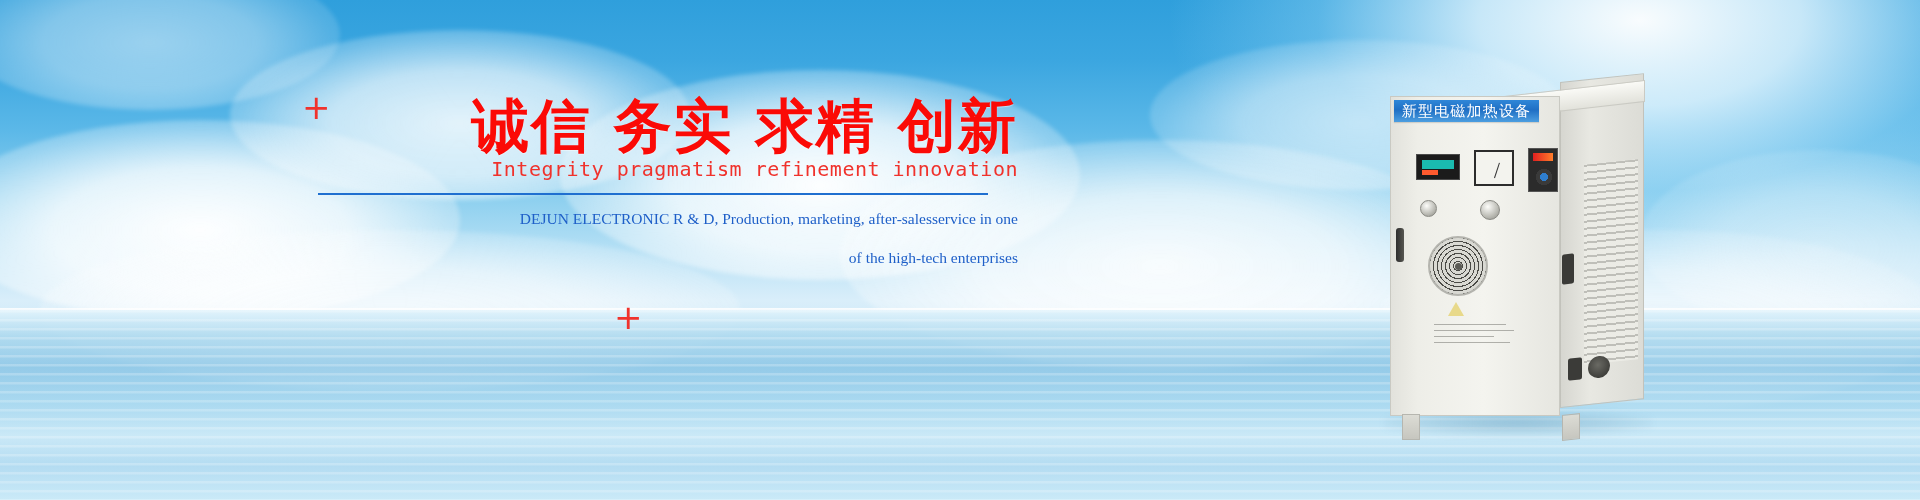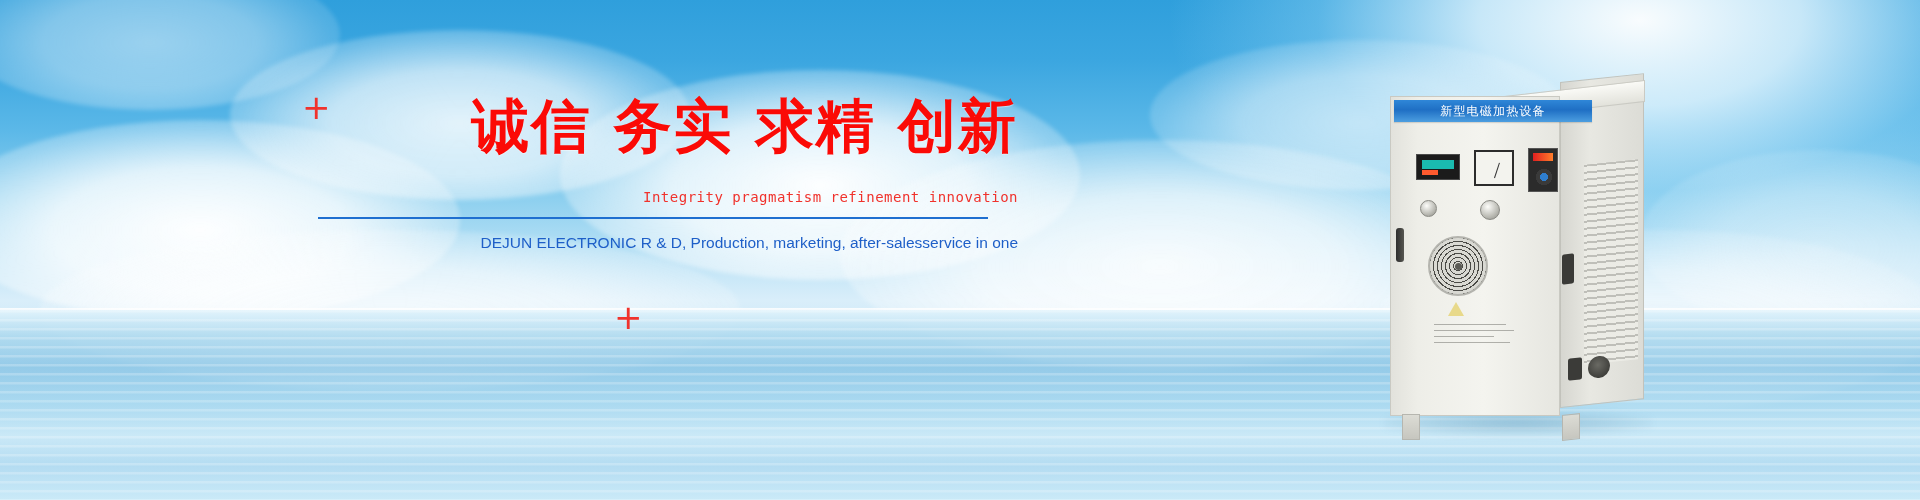--- a/index.html
+++ b/index.html
@@ -69,38 +69,38 @@
   
   .copy { position:absolute; left:318px; top:96px; width:700px;text-align:right; }
 
   .headline {
     font-family:"DejaVu Sans", sans-serif;
     font-size:58px; font-weight:700; letter-spacing:2px;
     color:#fb0a06; line-height:1.05; white-space:nowrap;
     text-shadow:0 1px 1px rgba(255,255,255,0.45);
   }
   .headline-en {
-    margin-top:32px;
+    margin-top:0;
     font-family:"DejaVu Sans Mono","Liberation Mono",monospace;
-    font-size:14px; letter-spacing:.5px; color:#f0322c;
+    font-size:20px; letter-spacing:.5px; color:#f0322c;
     white-space:nowrap;
   }
   .rule {
     margin-top:12px; width:670px; height:2px;
     background:#1f6fd0;
   }
   .subline-cn {
     margin-top:22px;
     font-family:"DejaVu Sans", sans-serif;
     font-size:27px; color:#1551c4; letter-spacing:1px;
     white-space:nowrap;
   }
   .subline-en {
     margin-top:10px;
-    font-family:Liberation Sans, sans-serif;
+    font-family:Liberation Serif, serif;
     font-size:15.5px; color:#1e5fc8; line-height:1.85;
     white-space:nowrap;
   }
 
   .plus {
     position:absolute; color:#f0322c;
     font-family:"DejaVu Sans", sans-serif; font-weight:400;
     line-height:1; user-select:none;
   }
   .plus-a { left:302px; top:90px;  font-size:34px; }
@@ -126,24 +126,24 @@
     border:1px solid #c2c2bb;
     transform:skewY(-6deg); transform-origin:left top;
   }
   .m-top {
     position:absolute; left:14px; top:22px; width:255px; height:22px;
     background:linear-gradient(to bottom,#fafaf6,#e2e2db);
     border:1px solid #cacac3;
     transform:skewY(-6.5deg); transform-origin:right top;
   }
   .m-label {
-    position:absolute; left:18px; top:42px; width:198px; height:22px;
+    position:absolute; left:18px; top:42px; width:145px; height:22px;
     background:linear-gradient(to bottom,#2f87d8 0%,#1f6fc4 45%,#4c9ee0 100%);
     color:#ffffff; font-family:"DejaVu Sans",sans-serif;
-    font-size:12px; letter-spacing:1.2px;
+    font-size:15px; letter-spacing:1.2px;
     display:flex; align-items:center; justify-content:center;
     white-space:nowrap;
     box-shadow:0 1px 1px rgba(0,0,0,.12);
   }
 
   
   .m-digital {
     position:absolute; left:40px; top:96px; width:44px; height:26px;
     background:#1b1b1b; border:1px solid #4a4a4a;
   }
@@ -268,20 +268,21 @@
   <div class="sea"></div>
 
   <div class="plus plus-a">+</div>
   <div class="plus plus-b">+</div>
 
   <div class="copy">
     <div class="headline">诚信 务实 求精 创新</div>
     <div class="headline-en">Integrity  pragmatism  refinement  innovation</div>
     <div class="rule"></div>
     <div class="subline-en">DEJUN ELECTRONIC R &amp; D, Production, marketing, after-salesservice in one</div>
+    <div class="subline-en">of the high-tech enterprises</div>
   </div>
 
   <div class="machine">
     <div class="m-shadow"></div>
     <div class="m-side"></div>
     <div class="m-vents"></div>
     <div class="m-top"></div>
     <div class="m-body"></div>
 
     <div class="m-label">新型电磁加热设备</div>

